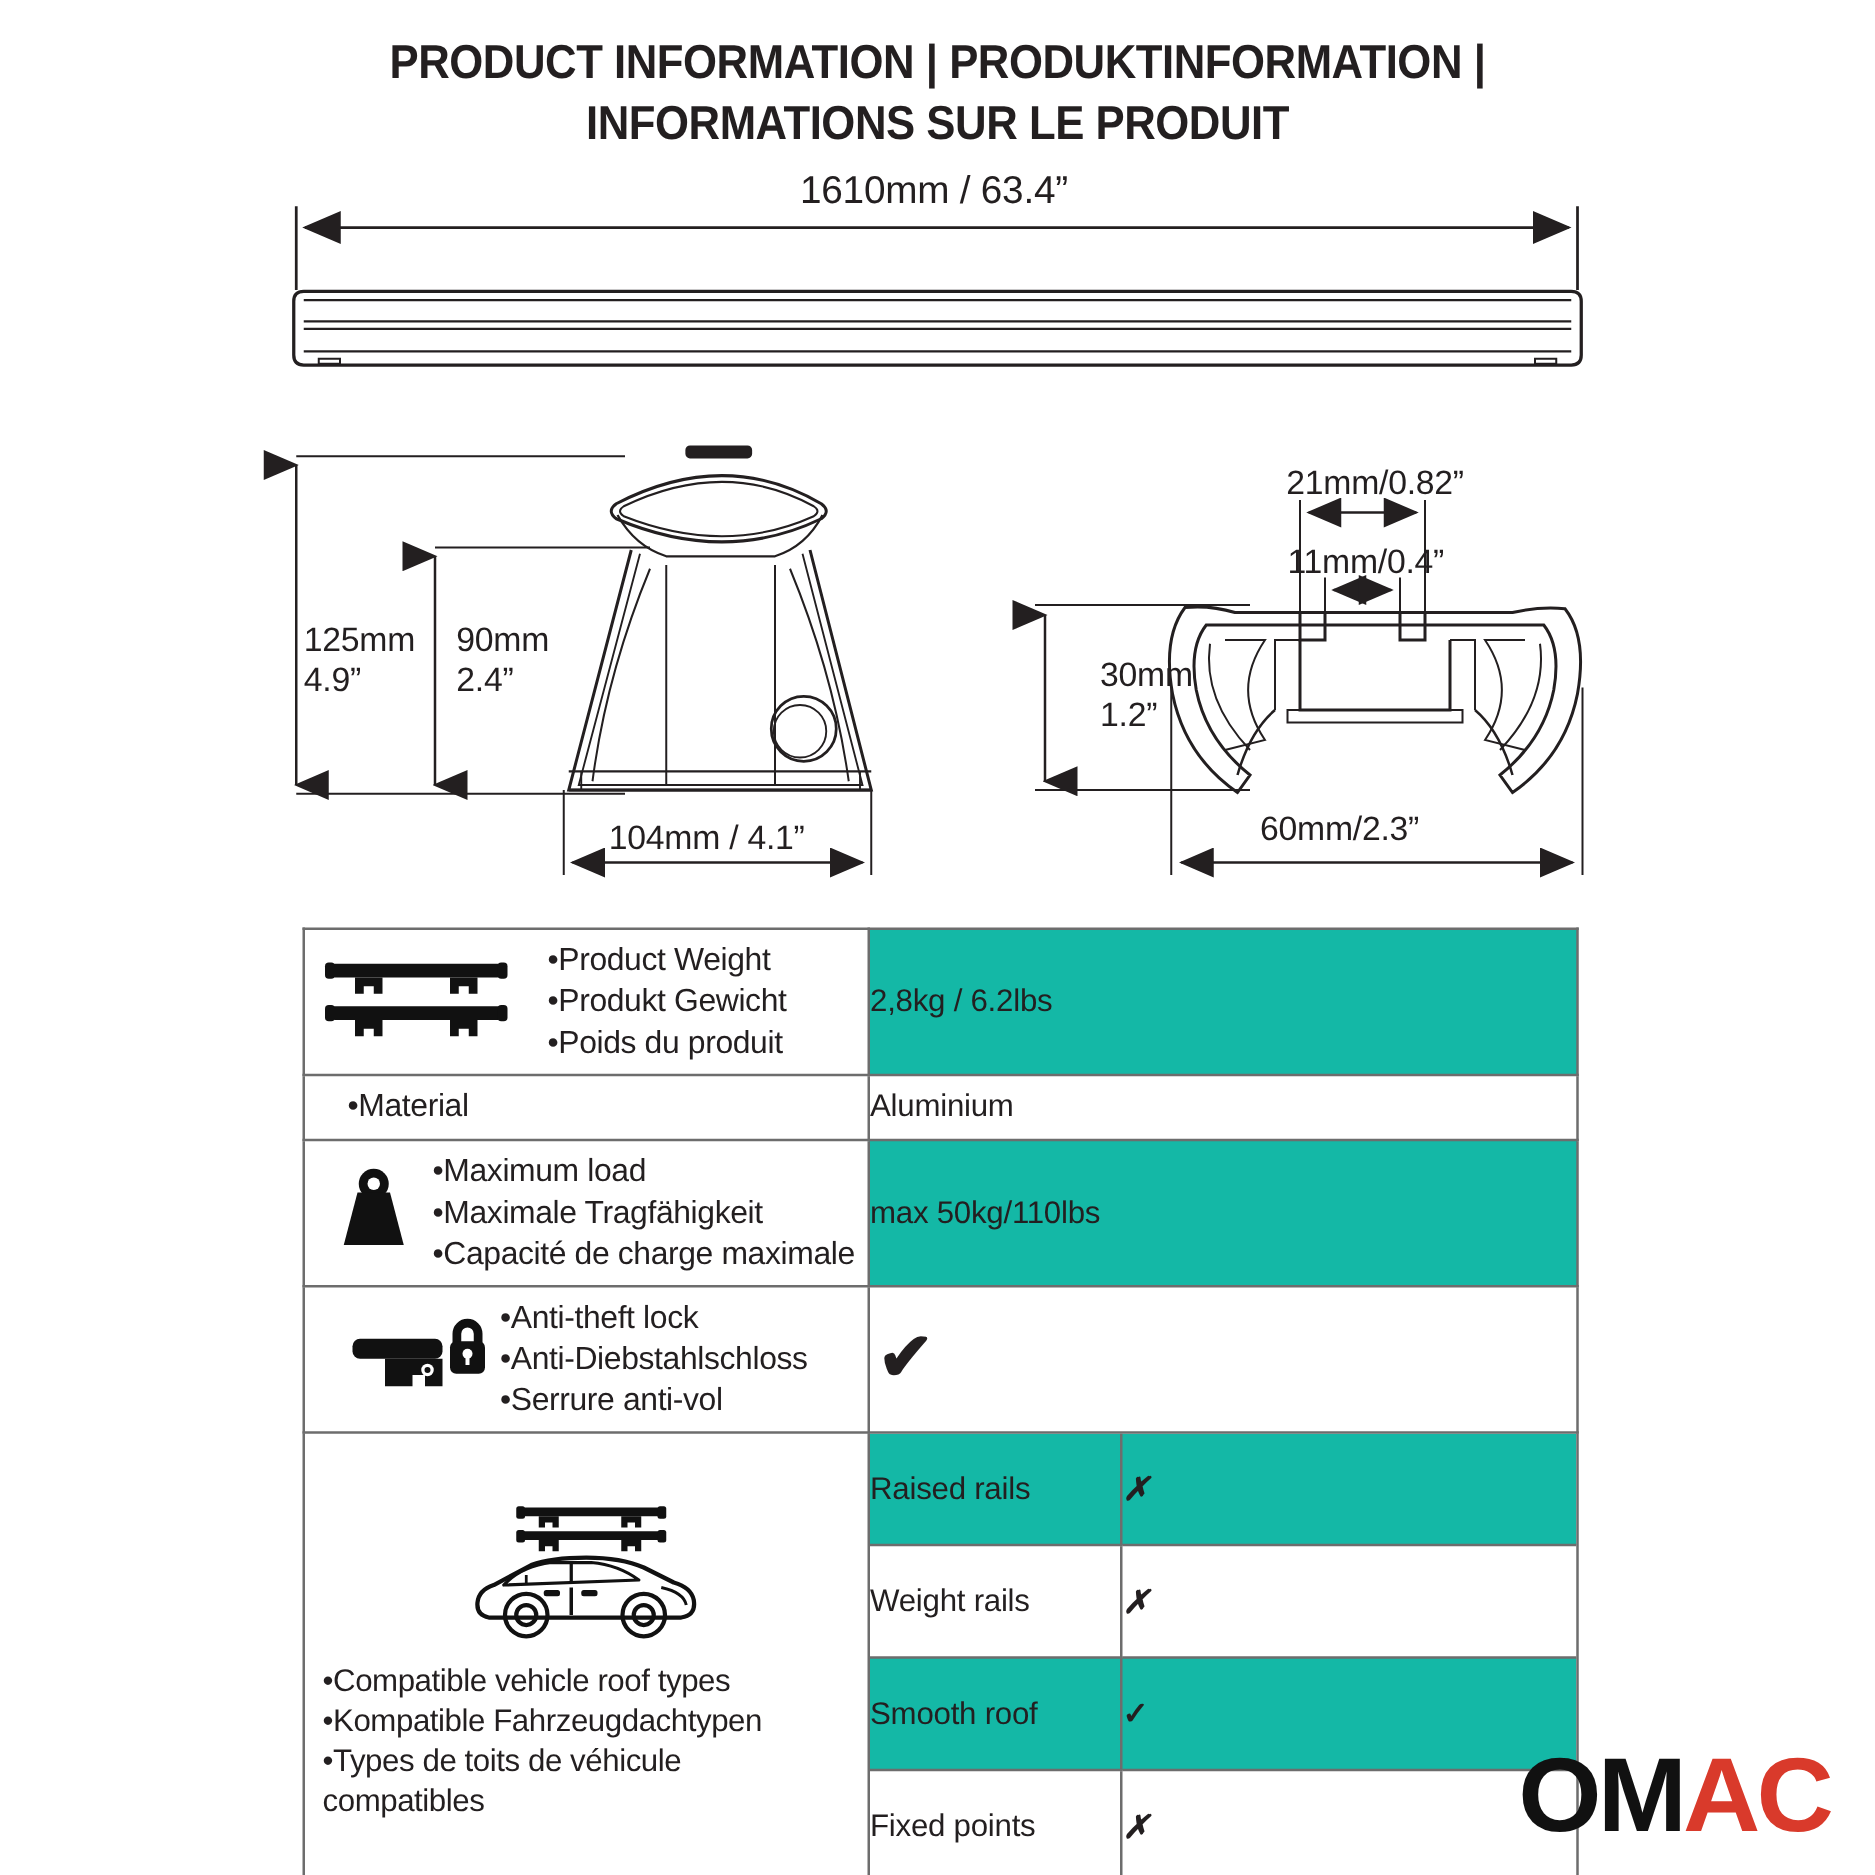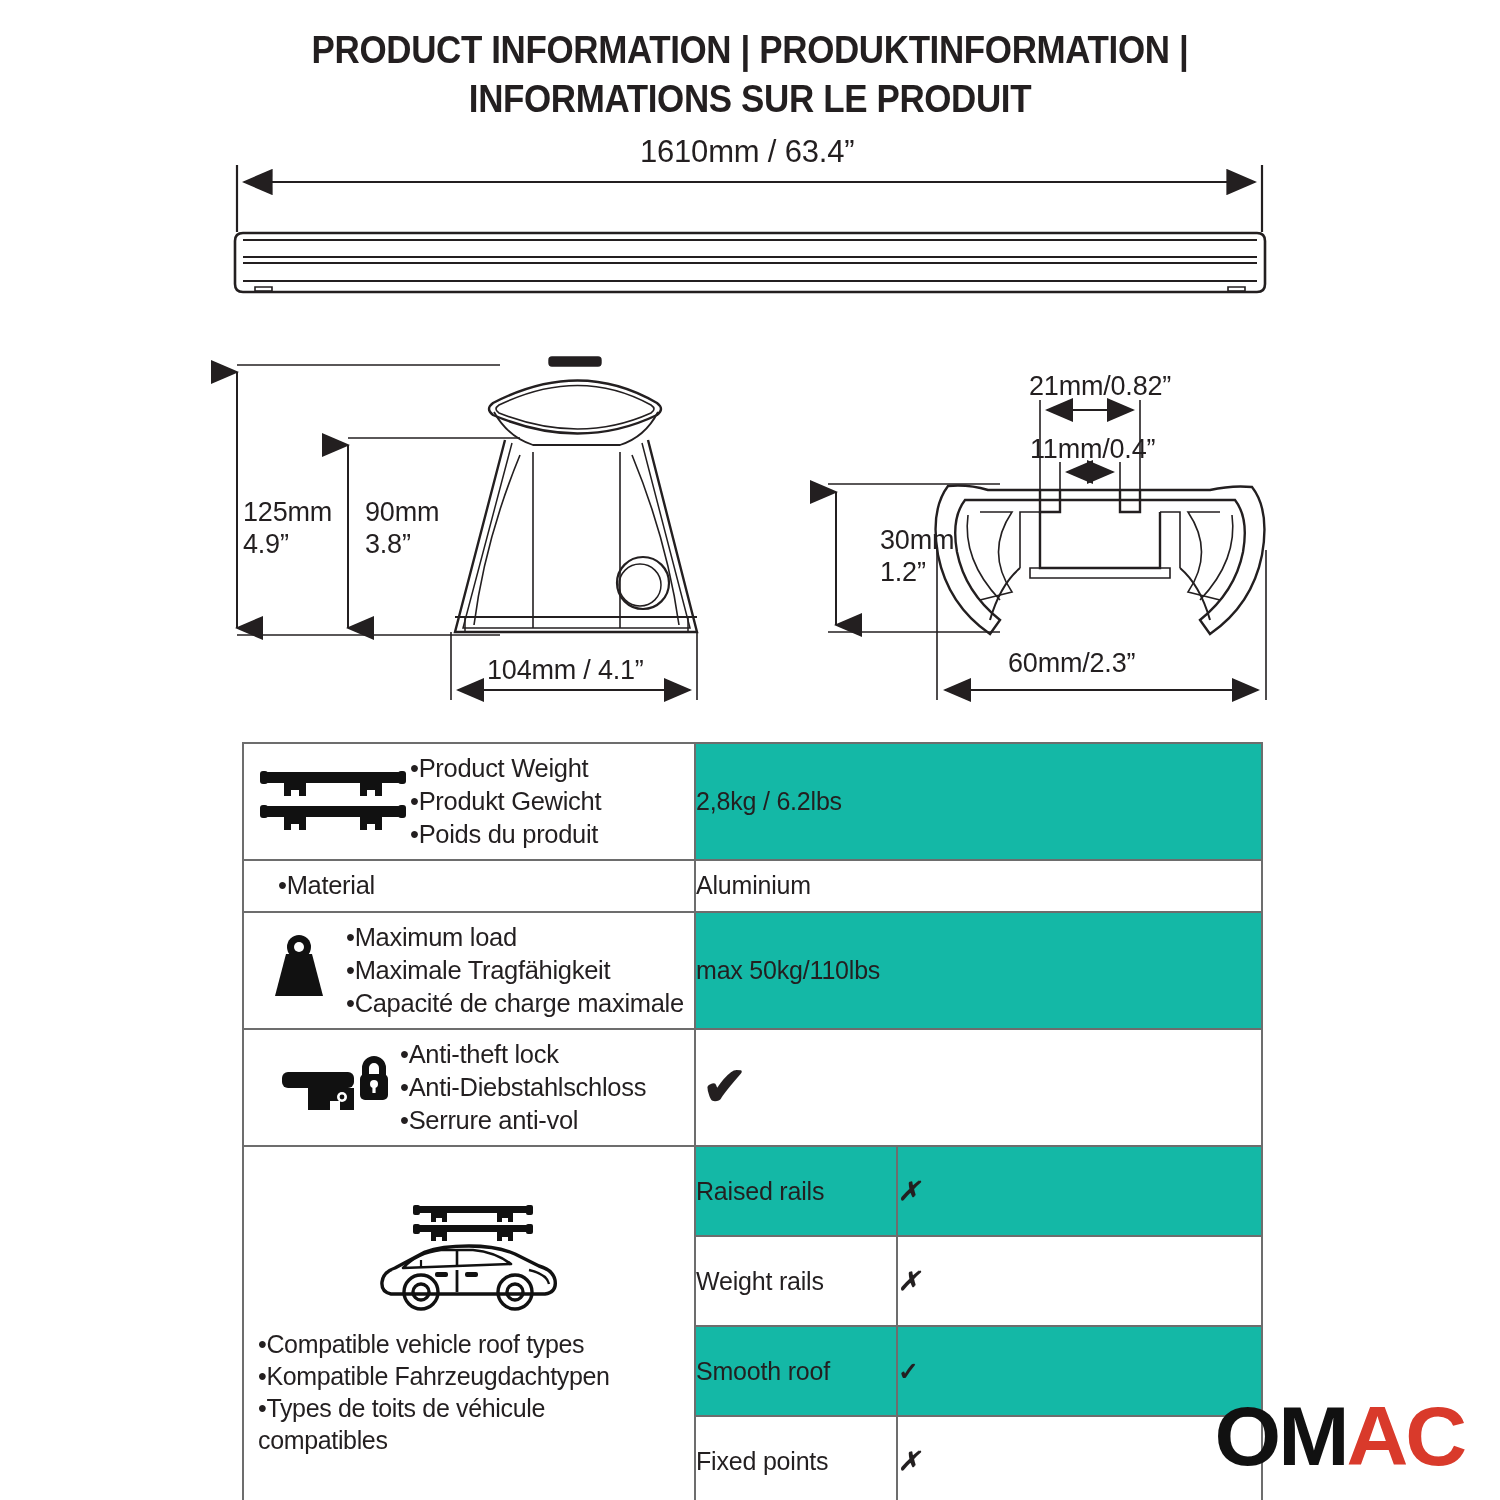--- a/index.html
+++ b/index.html
@@ -51,21 +51,21 @@
   }
   .tbl td{
     border:2px solid #6d6d6d;
     padding:0;
     vertical-align:middle;
     font-size:25px;
     color:#231F20;
   }
   .shade{background:#14b8a6;}
   .lcell{width:450px;position:relative;}
-  .lcell .inner{display:flex;align-items:center;gap:2px;padding:8px 6px 8px 14px;}
+  .lcell .inner{display:flex;align-items:center;gap:30px;padding:8px 6px 8px 14px;}
   .lcell .txt{line-height:1.30;font-size:25.5px;letter-spacing:-0.3px;}
   .vcell{padding-left:26px;font-size:27px;letter-spacing:-0.2px;}
   .ck{font-size:54px;line-height:0.8;font-weight:bold;display:inline-block;padding-left:6px;}
   .sub-lab{padding:0 0 0 16px;font-size:24px;width:200px;letter-spacing:-0.2px;margin-top:17px;}
   .sub-val{padding-left:16px;font-size:27px;font-weight:bold;}
   .sub-val.cross{font-style:italic;font-size:26px;}
   .subtbl{border-collapse:collapse;width:100%;}
   .subtbl td{border:2px solid #6d6d6d;height:88px;}
   .subtbl tr td:first-child{border-left:none;}
   .subtbl tr:first-child td{border-top:none;}
@@ -206,21 +206,21 @@
         <line x1="945" y1="690" x2="1258" y2="690" marker-start="url(#arrL)" marker-end="url(#arrR)" stroke-width="2"></line>
       </g>
     </g>
   </svg>
 
   <div class="dim big" style="left:640px;top:134px;">1610mm / 63.4”</div>
 
   <div class="dim" style="left:243px;top:497px;width:120px;text-align:left;">125mm
 4.9”</div>
   <div class="dim" style="left:365px;top:497px;width:120px;text-align:left;">90mm
-3.8”</div>
+2.4”</div>
   <div class="dim" style="left:487px;top:655px;">104mm / 4.1”</div>
 
   <div class="dim" style="left:1029px;top:371px;">21mm/0.82”</div>
   <div class="dim" style="left:1030px;top:434px;">11mm/0.4”</div>
   <div class="dim" style="left:847px;top:525px;width:140px;margin-left:33px;">30mm
 1.2”</div>
   <div class="dim" style="left:1008px;top:648px;">60mm/2.3”</div>
 
   <table class="tbl">
     <tbody>

